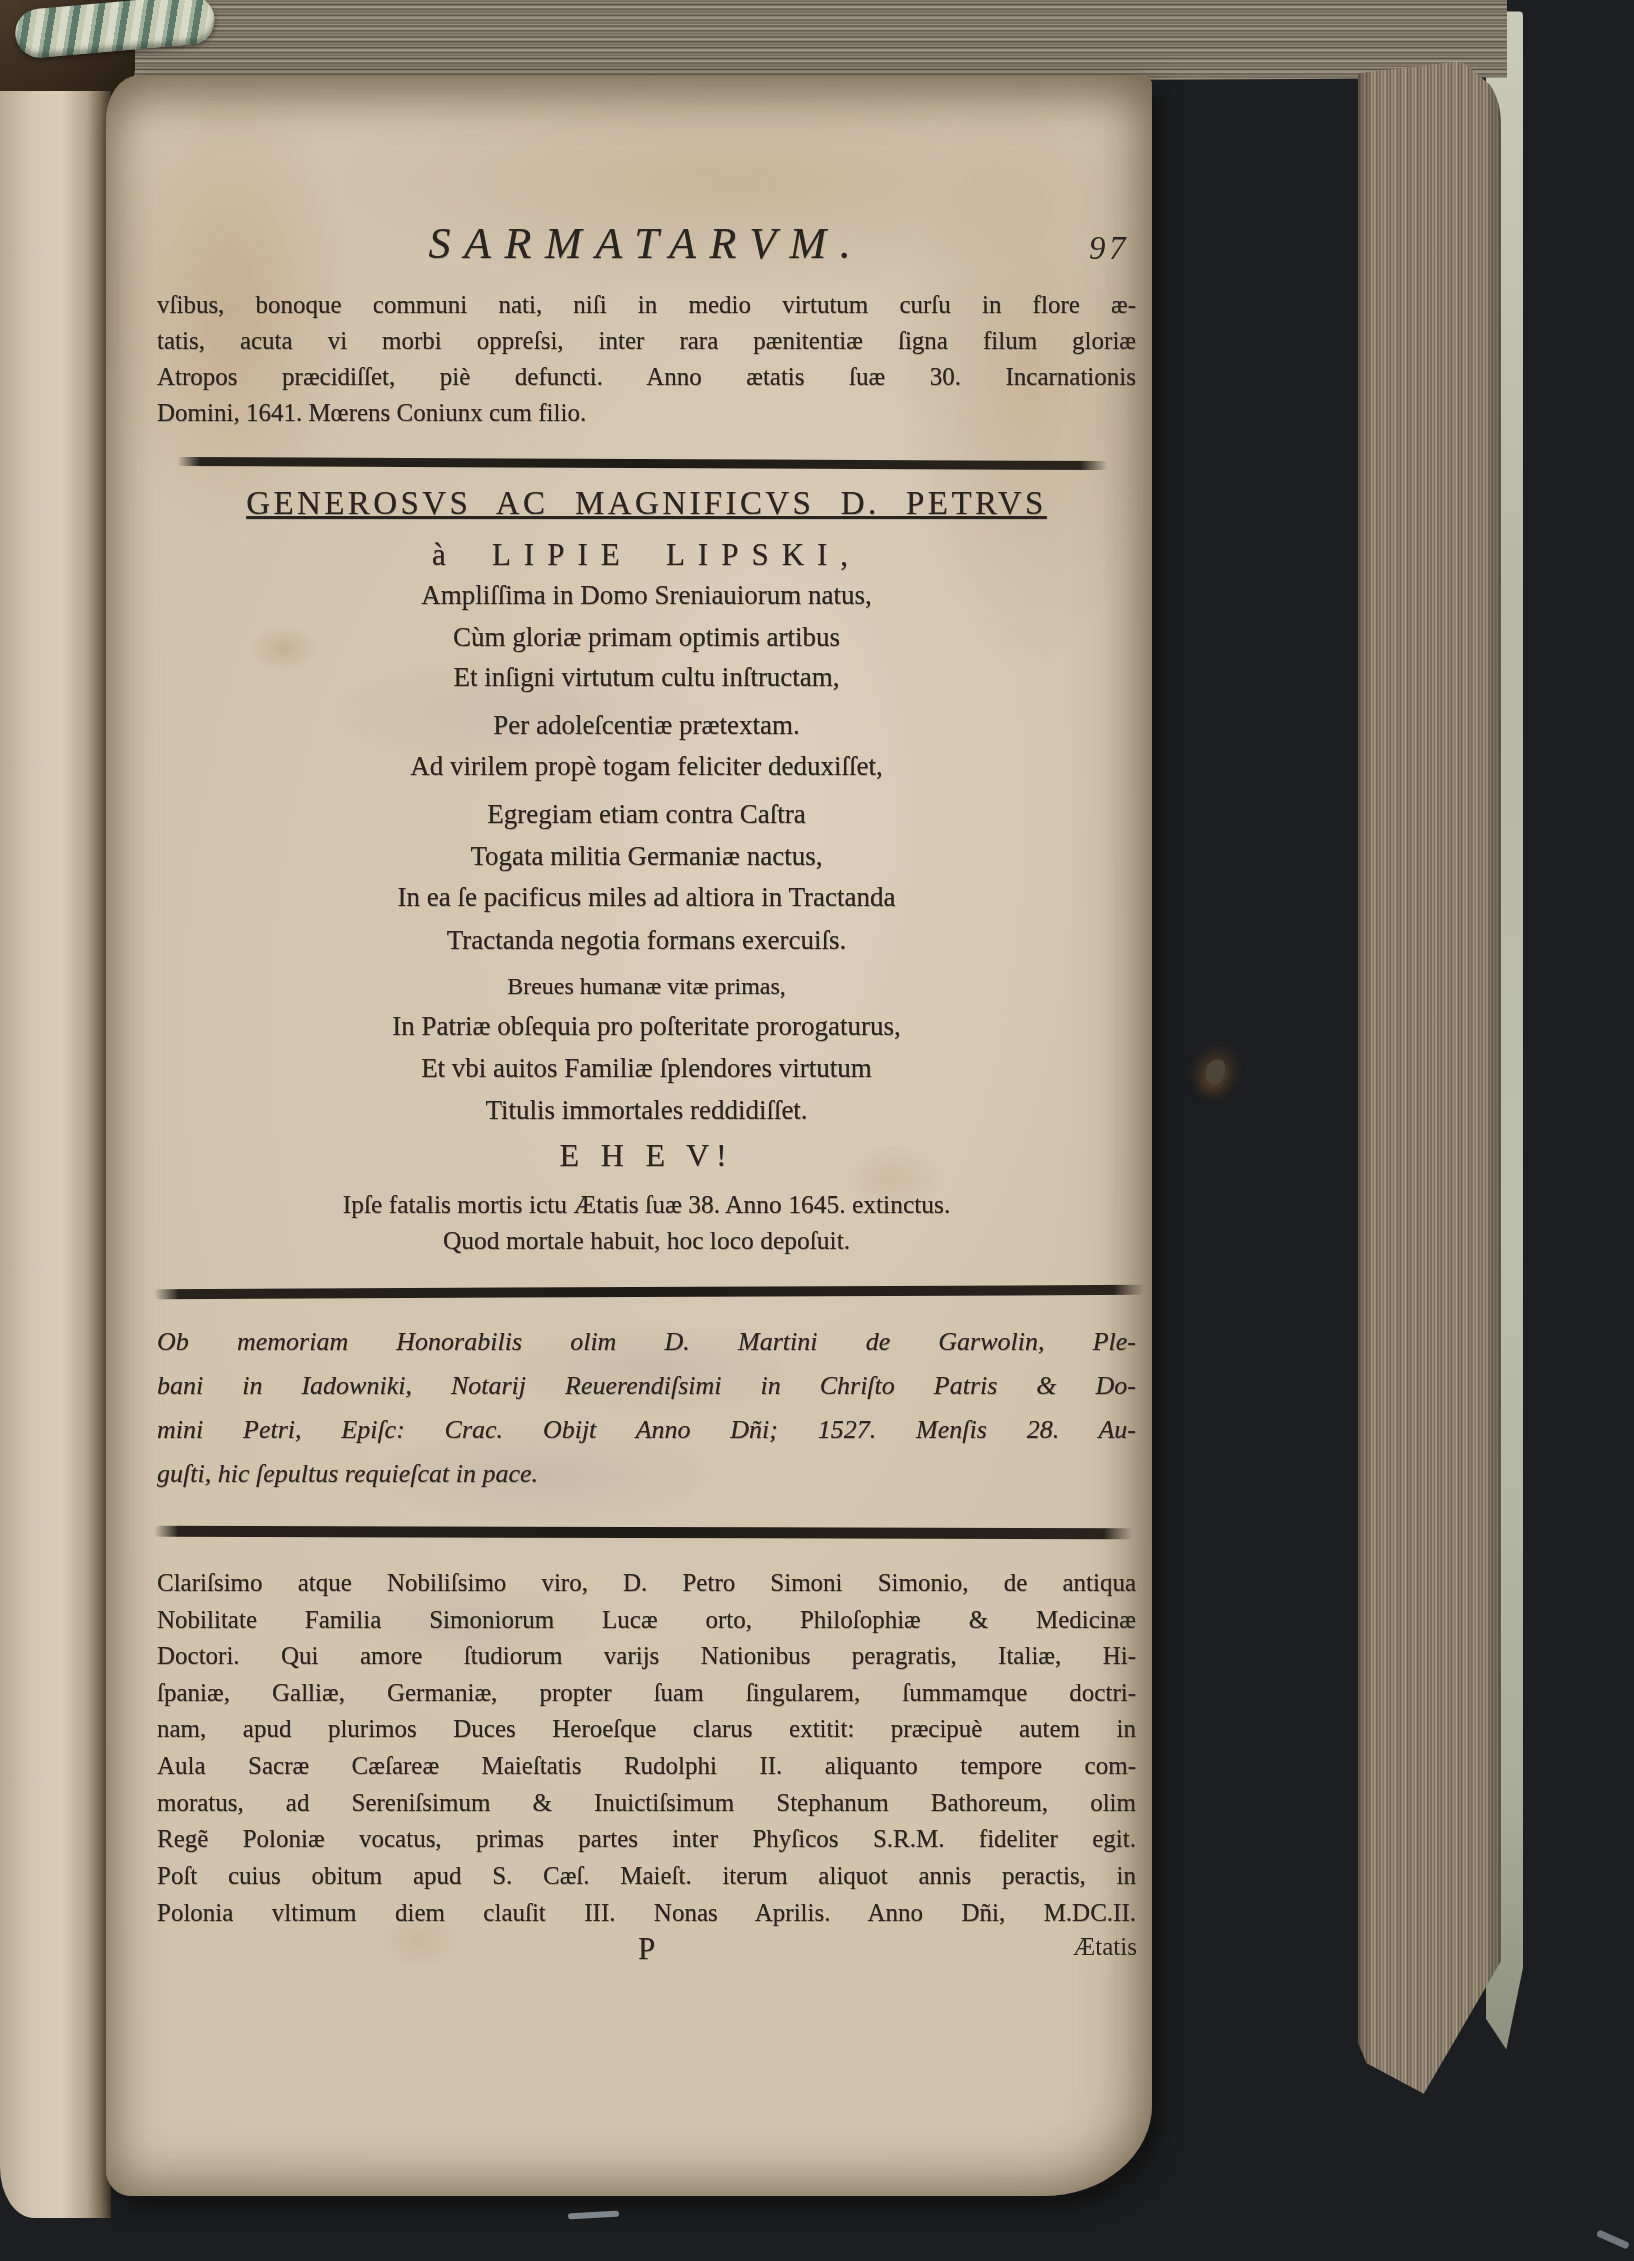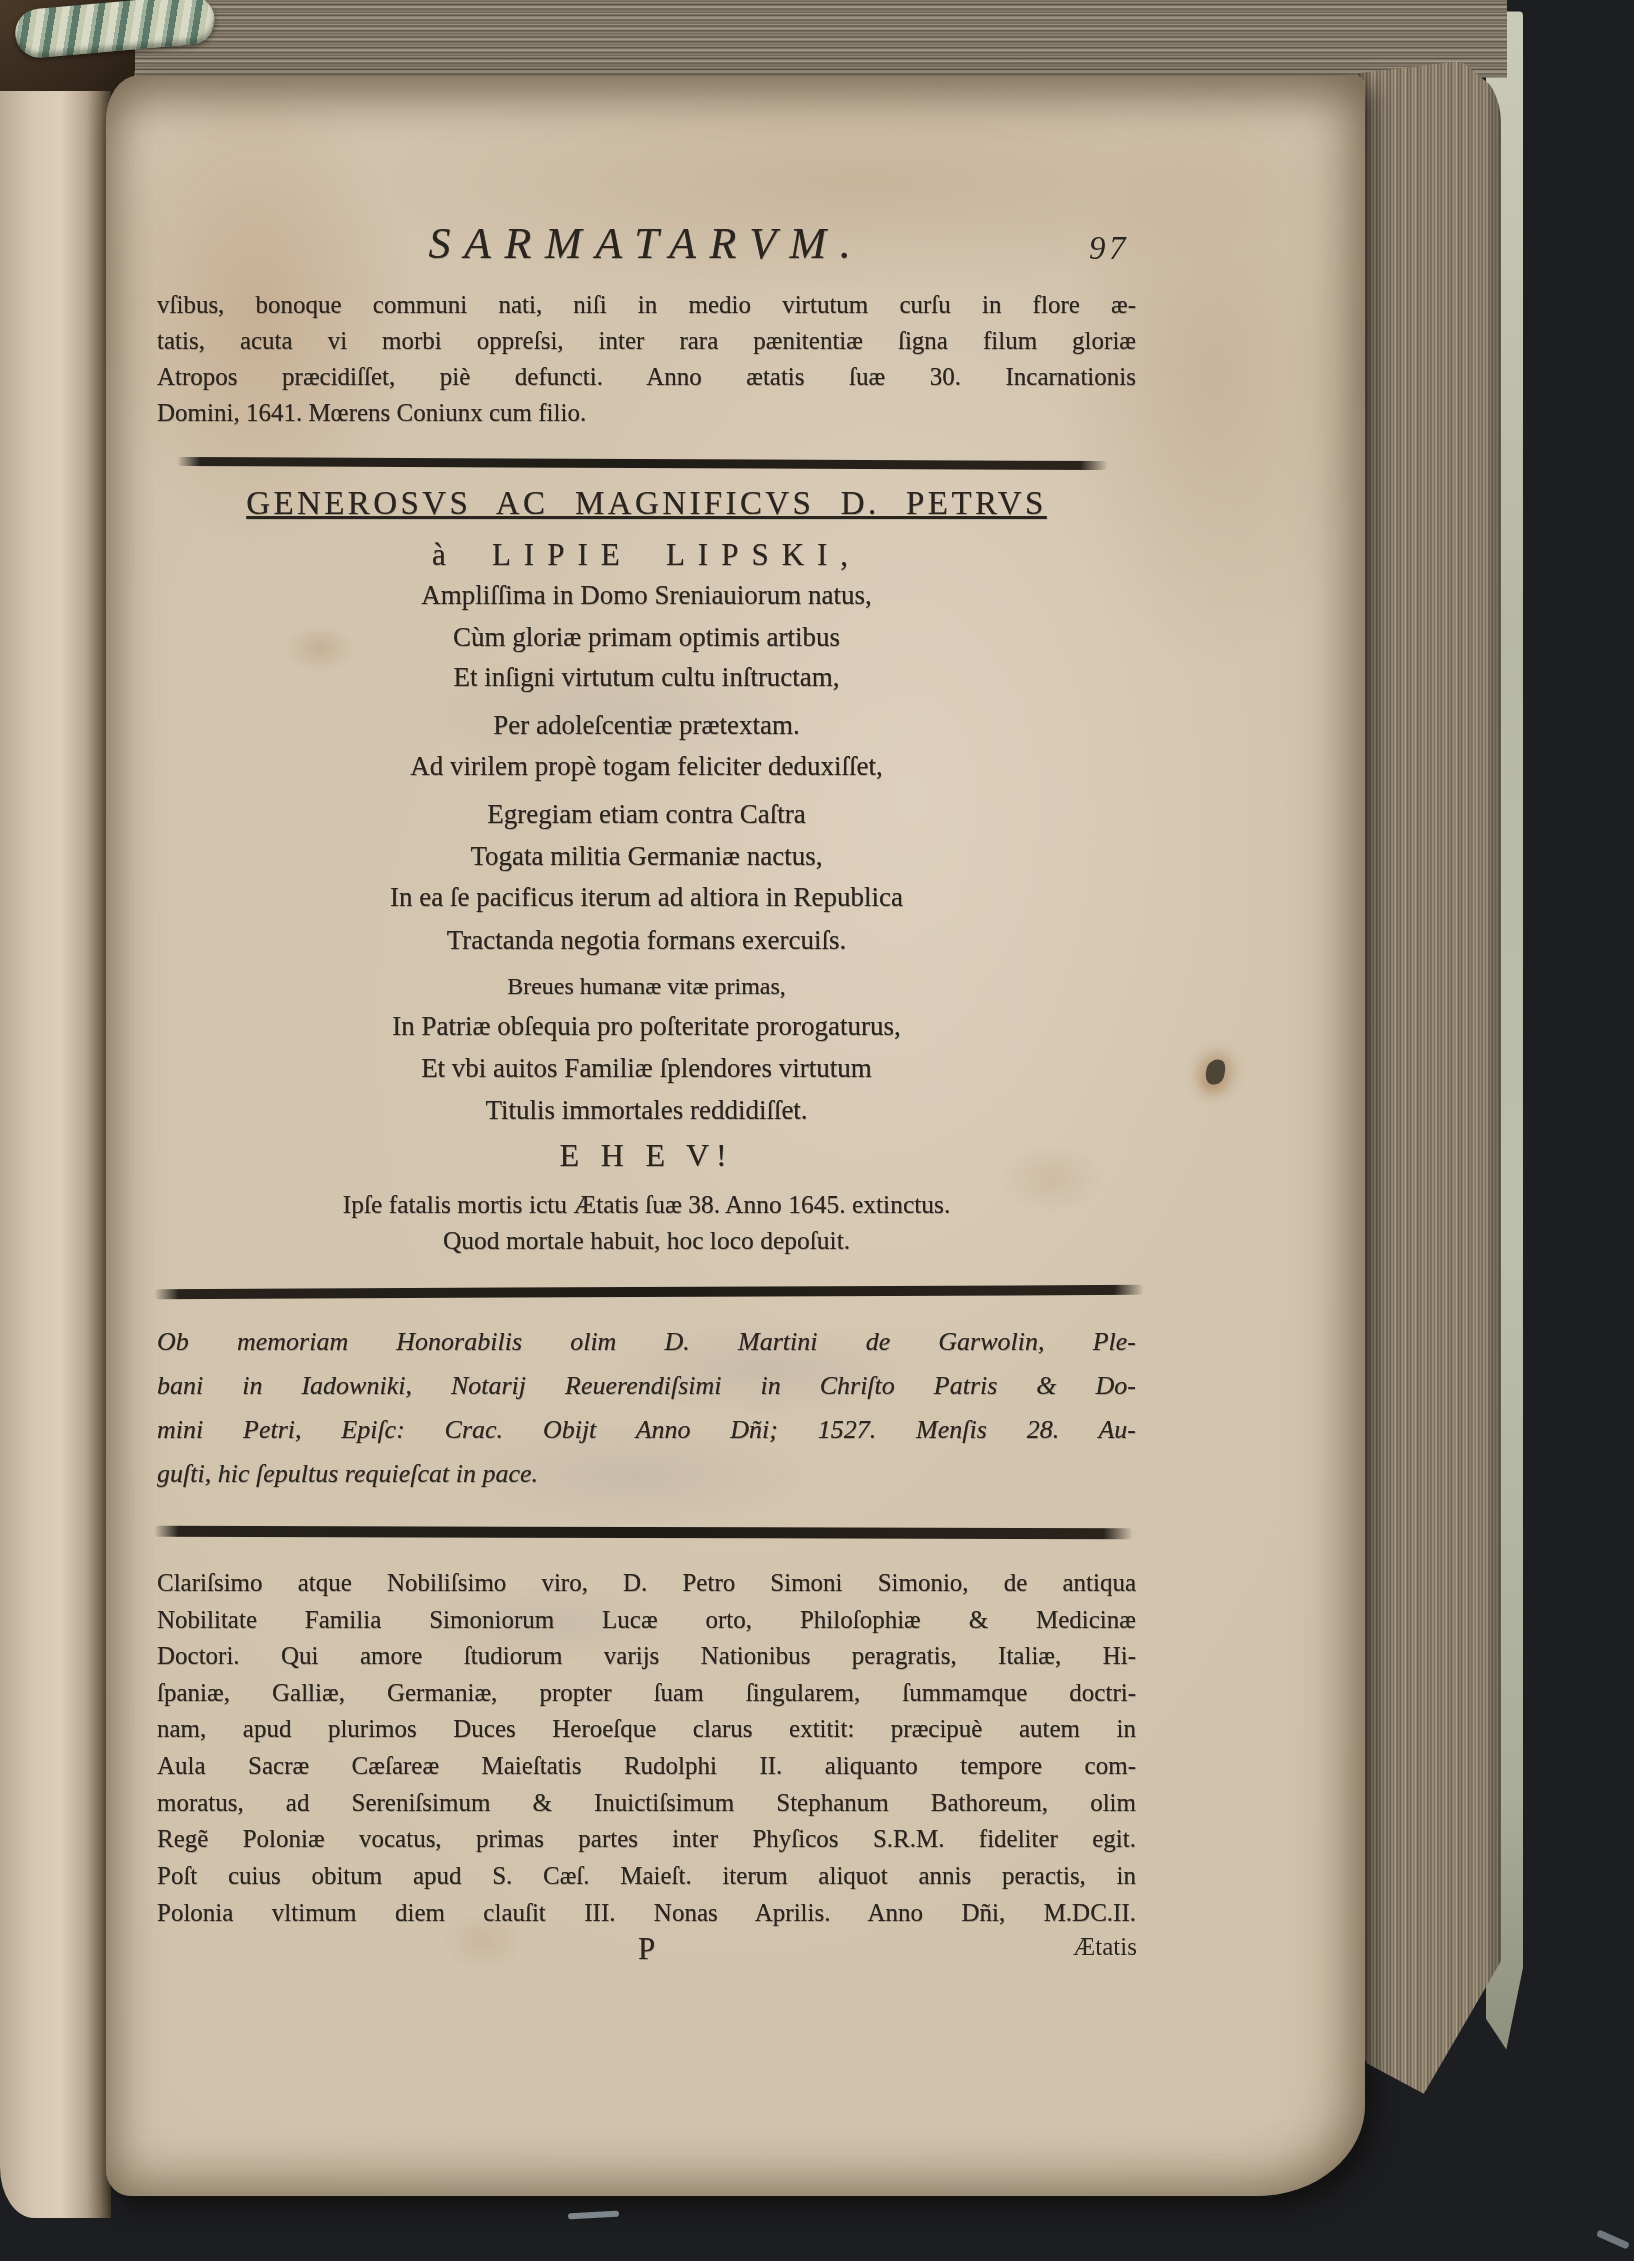--- a/index.html
+++ b/index.html
@@ -48,21 +48,21 @@
     border-bottom-right-radius:85px 148px;
     clip-path:polygon(0 0.6%,72% 0,100% 1.6%,100% 93%,46% 99.5%,6% 98%,0 97%);
   }
   .prev-page{ 
     position:absolute;left:0;top:91px;width:111px;height:2127px;
     background:linear-gradient(90deg,
       #b8a994 0%, #d4c6b2 30%, #dccdb9 55%, #b5a48d 78%, #80715b 90%, #554a3a 97%, #3c342a 100%);
     border-bottom-left-radius:34px 51px;
   }
   .page{
-    position:absolute;left:106px;top:76px;width:1259px;height:2120px;
+    position:absolute;left:106px;top:76px;width:1046px;height:2120px;
     background:
       radial-gradient(closest-side at 64% 34%, rgba(255,248,236,.20), rgba(255,248,236,0) 85%),
       radial-gradient(140% 120% at 50% 45%, #d6c7b2 0%, #d0c1ab 55%, #c0af97 85%, #ac9a80 100%);
     border-radius:31px 9px 108px 25px / 45px 9px 91px 26px;
     box-shadow:
       inset 0 25px 40px rgba(70,58,40,.38),
       inset -26px 0 51px rgba(95,80,55,.33),
       inset 17px 0 40px rgba(110,95,70,.25),
       inset 0 -23px 45px rgba(100,85,60,.30),
       8px 11.4px 23px rgba(10,8,5,.6);
@@ -136,21 +136,21 @@
 
   <div class="t ctr caps1" style="top:409px;">GENEROSVS AC MAGNIFICVS D. PETRVS</div>
   <div class="t ctr caps2" style="top:461px;">à LIPIE LIPSKI,</div>
   <div class="t ctr ep" style="top:504px;">Ampliſſima in Domo Sreniauiorum natus,</div>
   <div class="t ctr ep" style="top:546px;">Cùm gloriæ primam optimis artibus</div>
   <div class="t ctr ep" style="top:586px;">Et inſigni virtutum cultu inſtructam,</div>
   <div class="t ctr ep" style="top:634px;">Per adoleſcentiæ prætextam.</div>
   <div class="t ctr ep" style="top:675px;">Ad virilem propè togam feliciter deduxiſſet,</div>
   <div class="t ctr ep" style="top:723px;">Egregiam etiam contra Caſtra</div>
   <div class="t ctr ep" style="top:765px;">Togata militia Germaniæ nactus,</div>
-  <div class="t ctr ep" style="top:806px;">In ea ſe pacificus iterum ad altiora in Republica</div>
+  <div class="t ctr ep" style="top:806px;">In ea ſe pacificus miles ad altiora in Tractanda</div>
   <div class="t ctr ep" style="top:849px;">Tractanda negotia formans exercuiſs.</div>
   <div class="t ctr epsm" style="top:897px;">Breues humanæ vitæ primas,</div>
   <div class="t ctr ep" style="top:935px;">In Patriæ obſequia pro poſteritate prorogaturus,</div>
   <div class="t ctr ep" style="top:977px;">Et vbi auitos Familiæ ſplendores virtutum</div>
   <div class="t ctr ep" style="top:1019px;">Titulis immortales reddidiſſet.</div>
   <div class="t ctr ehev" style="top:1061px;">E H E V!</div>
   <div class="t ctr ep17" style="top:1114px;">Ipſe fatalis mortis ictu Ætatis ſuæ 38. Anno 1645. extinctus.</div>
   <div class="t ctr ep17" style="top:1150px;">Quod mortale habuit, hoc loco depoſuit.</div>
 
   <div class="rule" style="left:48px;top:1211px;width:990px;height:10.2px;transform:rotate(-0.25deg);"></div>

